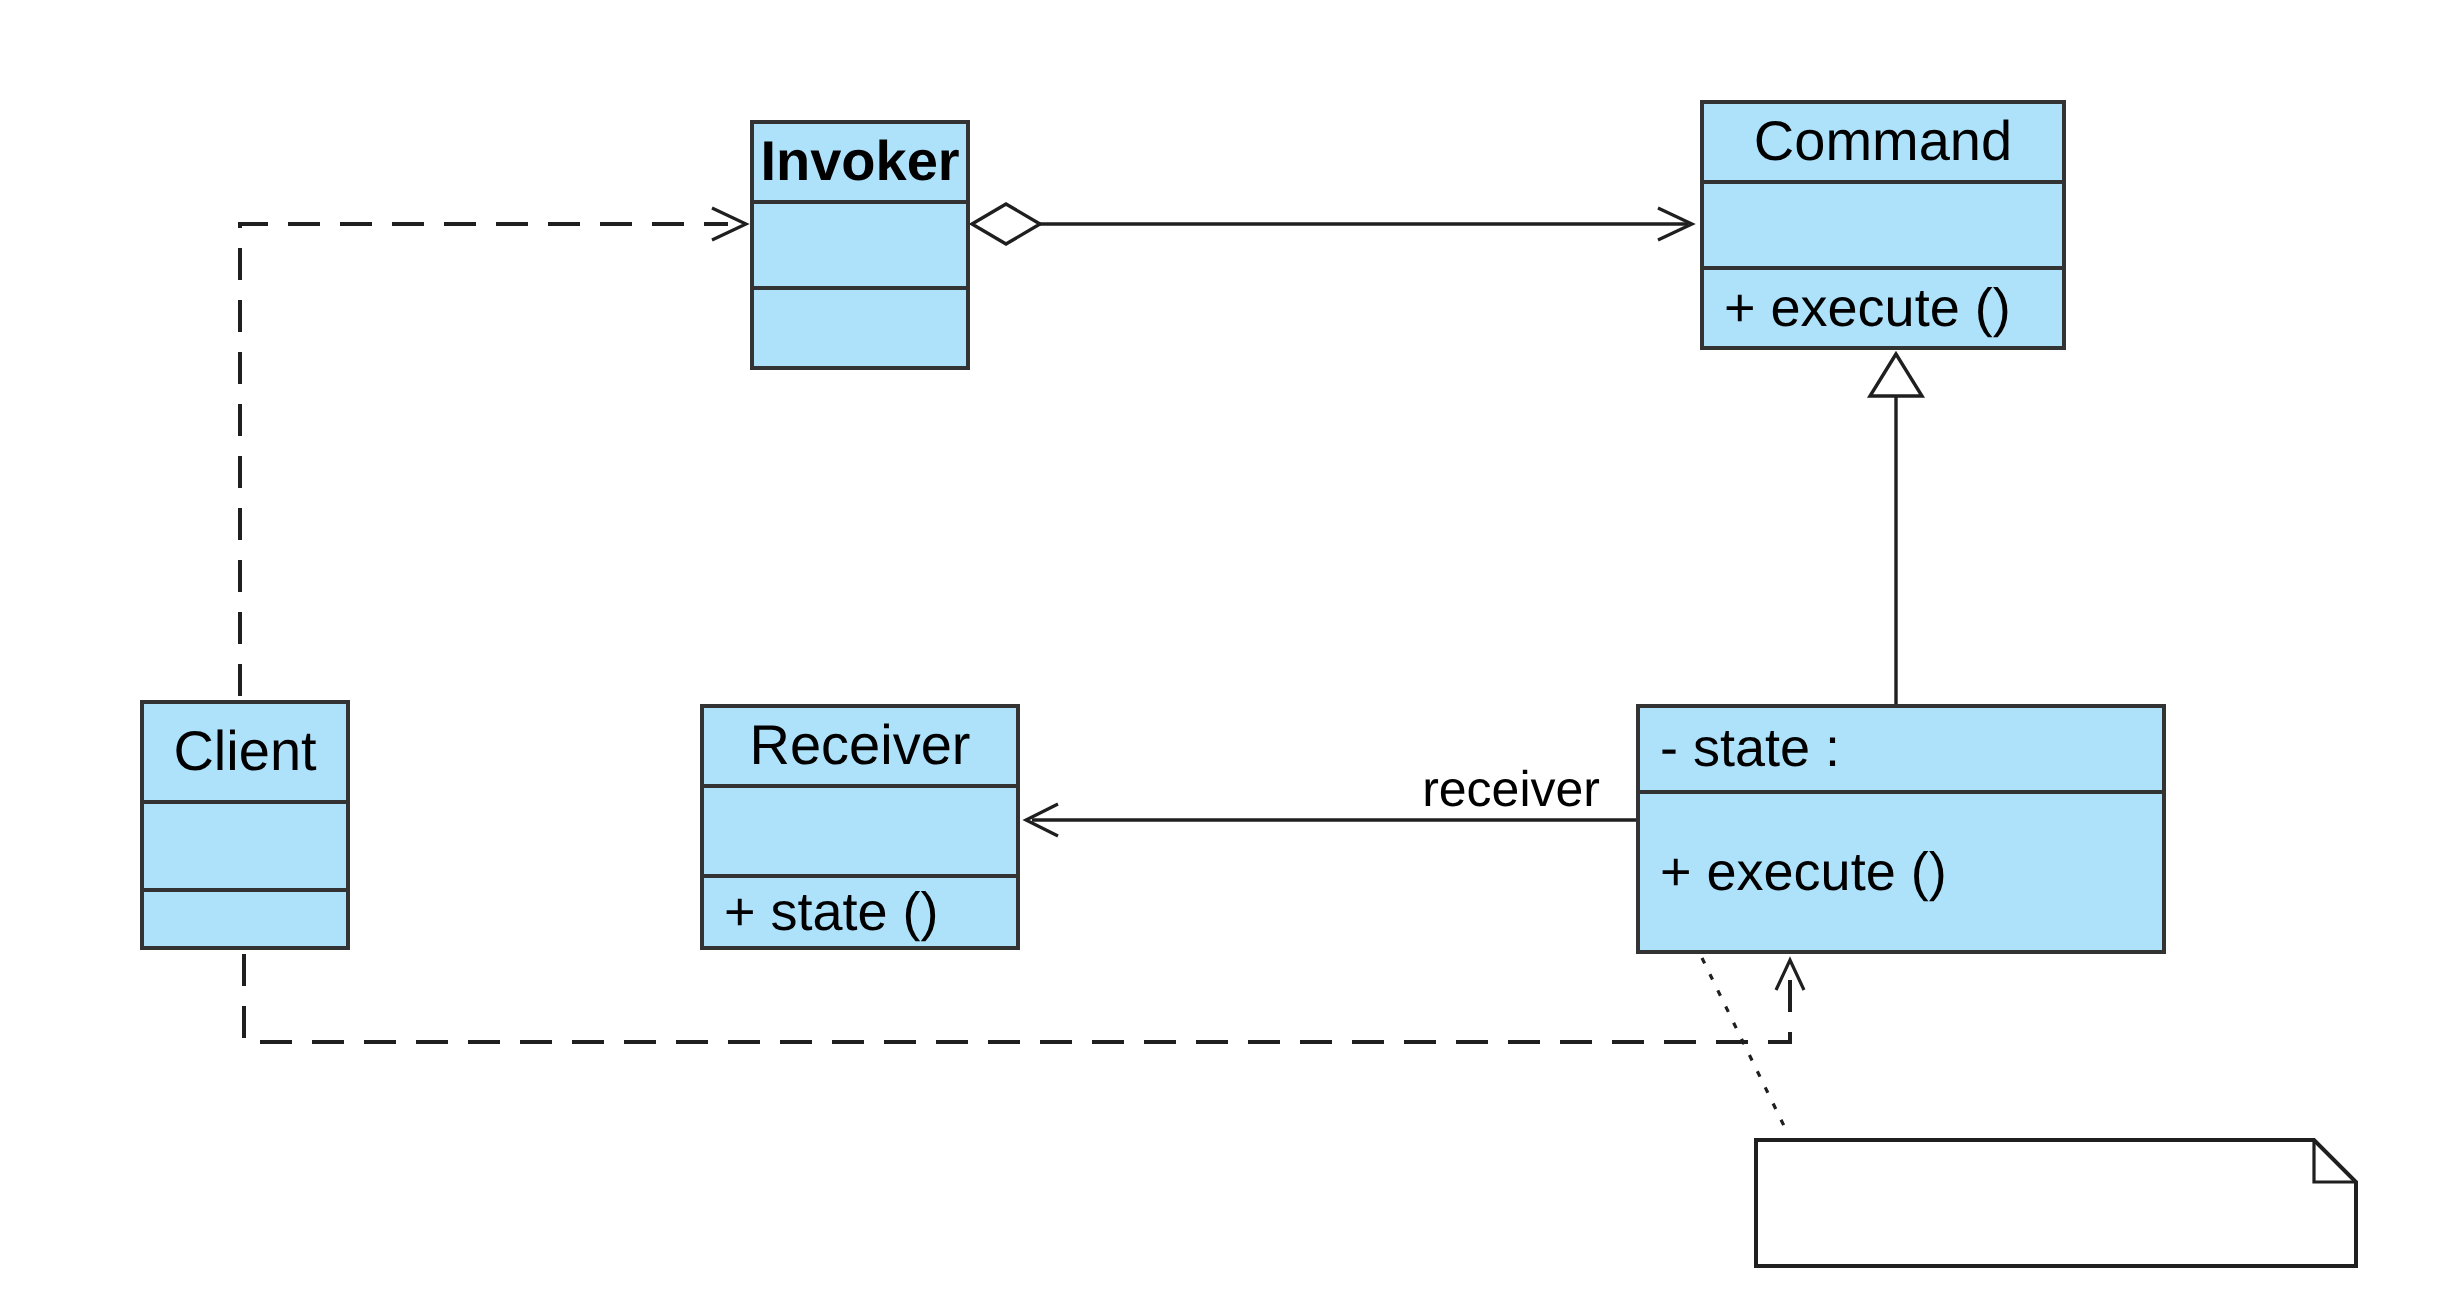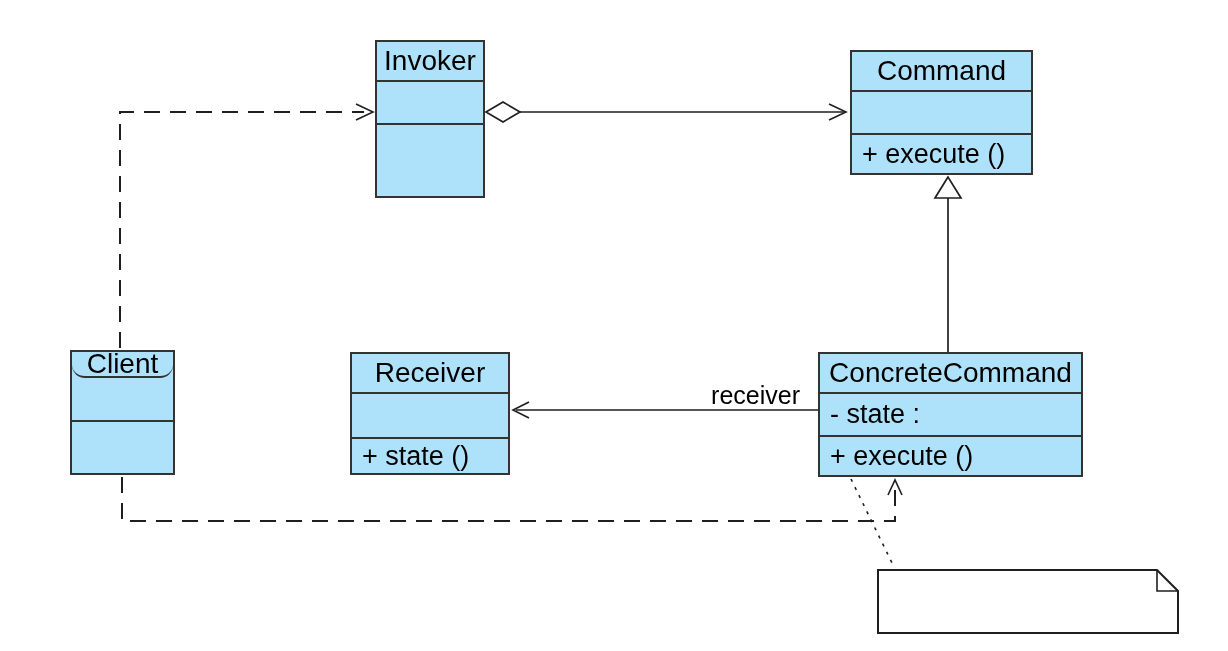--- a/index.html
+++ b/index.html
@@ -71,46 +71,45 @@
 
     <path class="dashed" d="M122,477 L122,521 L895,521 L895,484"></path>
     <path class="thin" d="M888,495 L895,480 L902,495"></path>
 
     <path class="dotted" d="M851,479 L894,567"></path>
 
     <polygon class="note-poly" points="878,570 1157,570 1178,591 1178,633 878,633"></polygon>
     <path class="thin" d="M1157,570 L1157,591 L1178,591"></path>
   </svg>
 
-  <div class="uml-class" style="left:375px; top:40px; width:110px; height:158px;">
+  <div class="uml-class" style="left:375px; top:60px; width:110px; height:125px;font-weight:bold;">
     <div class="uml-title" style="height:40px;">Invoker</div>
     <div class="uml-comp" style="height:43px;"></div>
     <div class="uml-comp last"></div>
   </div>
 
   <div class="uml-class" style="left:850px; top:50px; width:183px; height:125px;text-align:center;">
     <div class="uml-title" style="height:40px;">Command</div>
     <div class="uml-comp" style="height:43px;"></div>
     <div class="uml-comp last">+ execute ()</div>
   </div>
 
   <div class="uml-class" style="left:70px; top:350px; width:105px; height:125px;">
-    <div class="uml-title" style="height:26px;border-radius:13px;">Client</div>
+    <div class="uml-title" style="height:50px;">Client</div>
     <div class="uml-comp" style="height:44px;"></div>
     <div class="uml-comp last"></div>
   </div>
 
   <div class="uml-class" style="left:350px; top:352px; width:160px; height:123px;">
     <div class="uml-title" style="height:40px;">Receiver</div>
     <div class="uml-comp" style="height:45px;"></div>
     <div class="uml-comp last">+ state ()</div>
   </div>
 
   <div class="uml-class" style="left:818px; top:352px; width:265px; height:125px;">
-    <div class="uml-title" style="height:40px;">ConcreteCommand</div>
     <div class="uml-comp" style="height:43px;">- state :</div>
     <div class="uml-comp last">+ execute ()</div>
   </div>
 
   <div class="edge-label">receiver</div>
 
 
 </div>
 
 </body></html>

